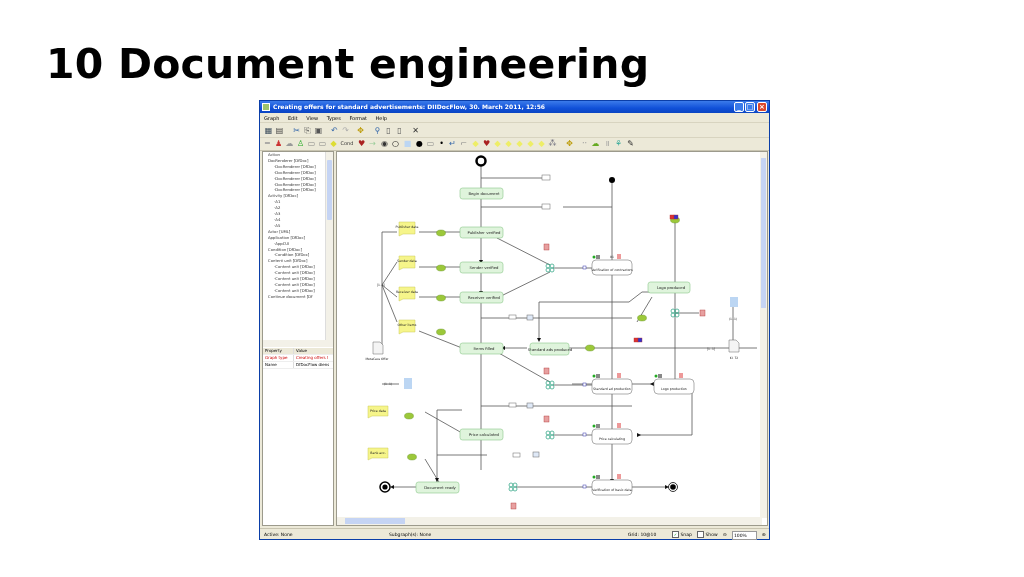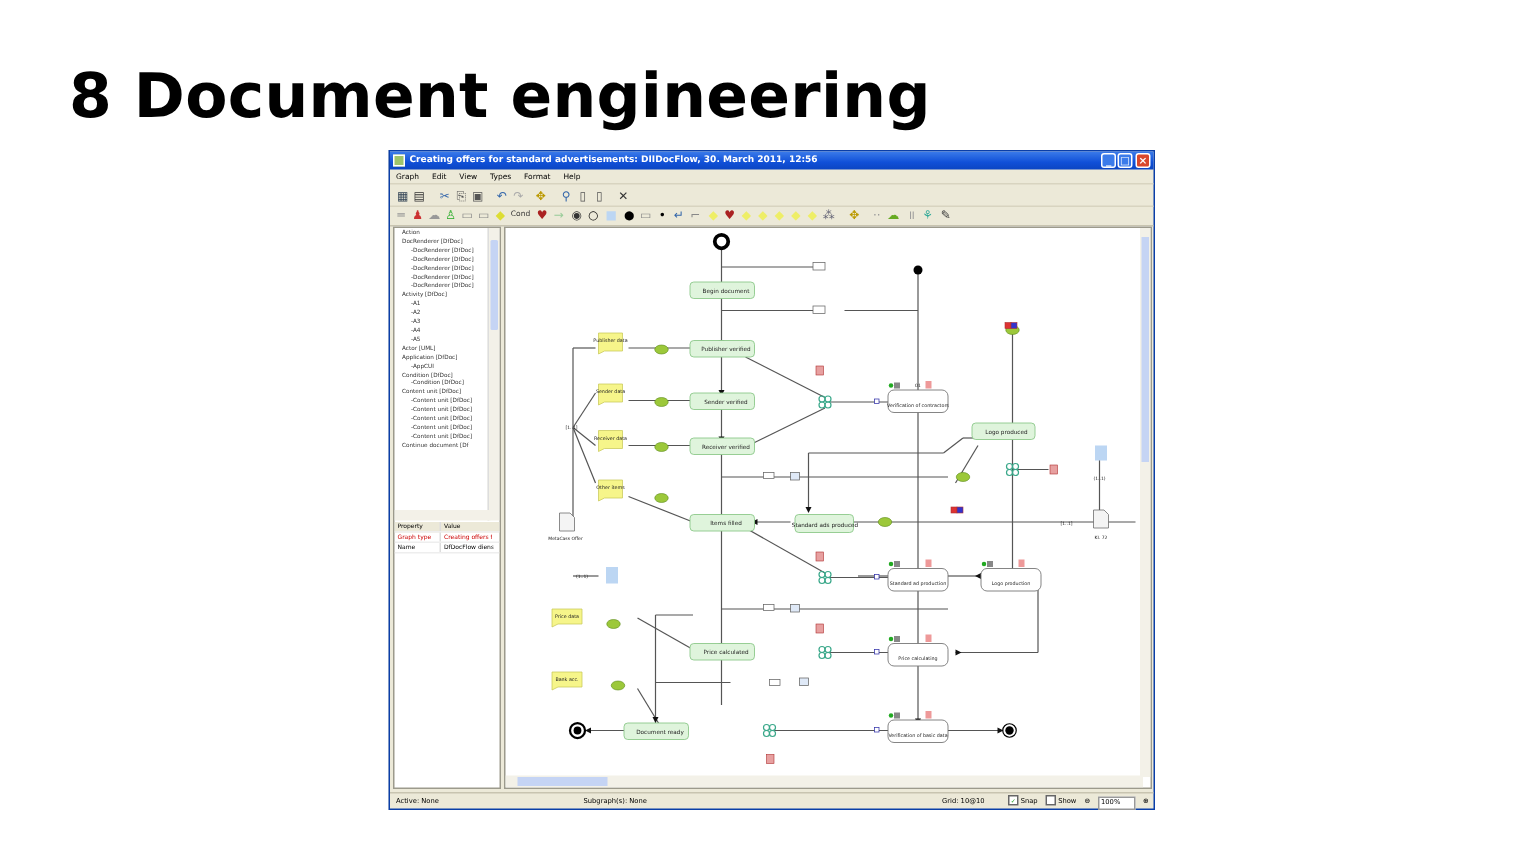--- a/index.html
+++ b/index.html
@@ -36,21 +36,21 @@
   .chscroll{position:absolute;left:0;bottom:0;width:425px;height:8px;background:#f3f1e8;}
   .chthumb{position:absolute;left:8px;top:1px;width:60px;height:6px;background:#c5d4f4;}
   .statusbar{position:absolute;left:0;top:427px;width:100%;height:11px;font-size:4.5px;line-height:11px;border-top:1px solid #c8c4b0;}
   .statusbar .seg{position:absolute;top:0;}
   .chk{display:inline-block;width:5px;height:5px;border:1px solid #666;vertical-align:middle;background:#fff;font-size:4px;line-height:5px;text-align:center;color:#1a9b1a;}
   .node-text{font-family:"DejaVu Sans",sans-serif;font-size:3.8px;fill:#222;}
 </style>
 </head>
 <body>
 
-<div class="slide-title">8 Document engineering</div>
+<div class="slide-title">10 Document engineering</div>
 
 <div class="win">
   <div class="titlebar">
     <span class="app-icon"></span>
     <span>Creating offers for standard advertisements: DIIDocFlow, 30. March 2011, 12:56</span>
     <span class="wbtn min">_</span>
     <span class="wbtn max">□</span>
     <span class="wbtn close">×</span>
   </div>
 

